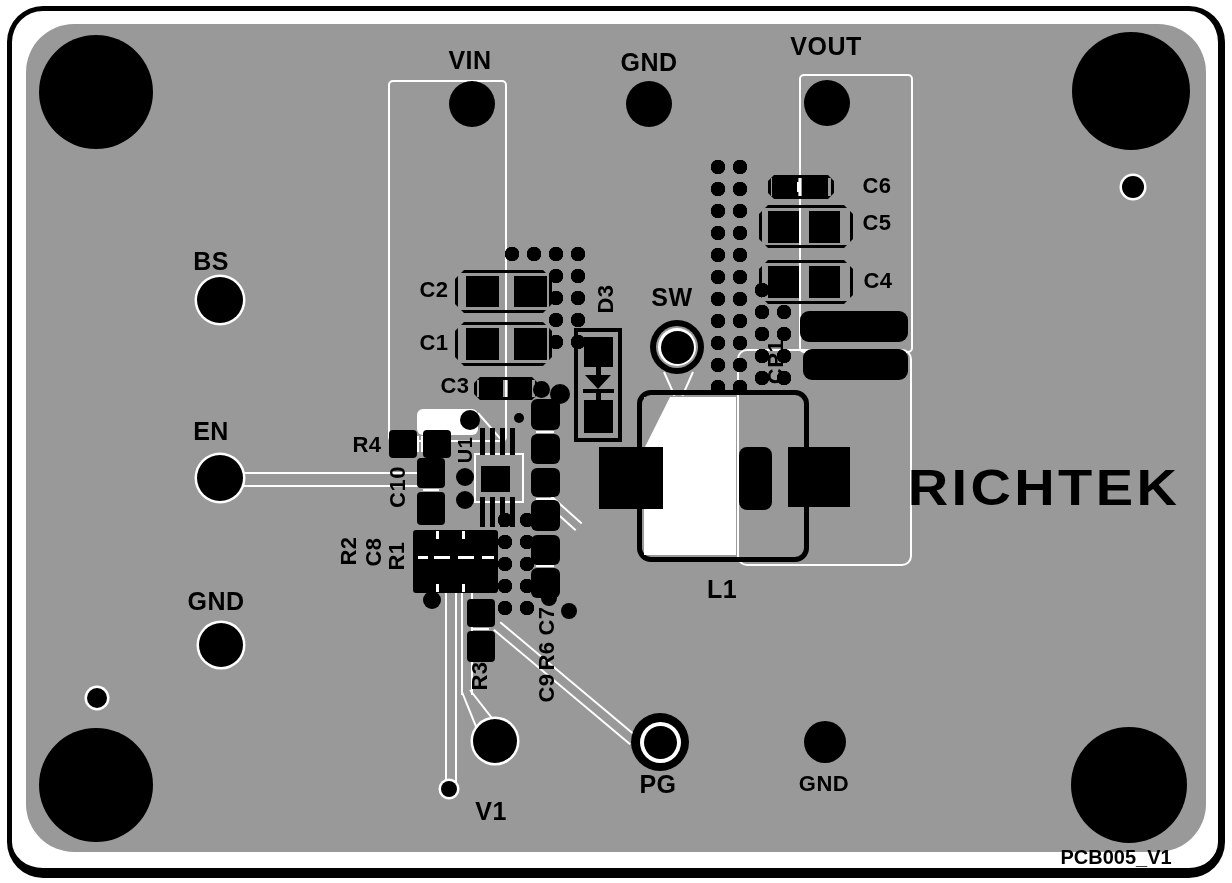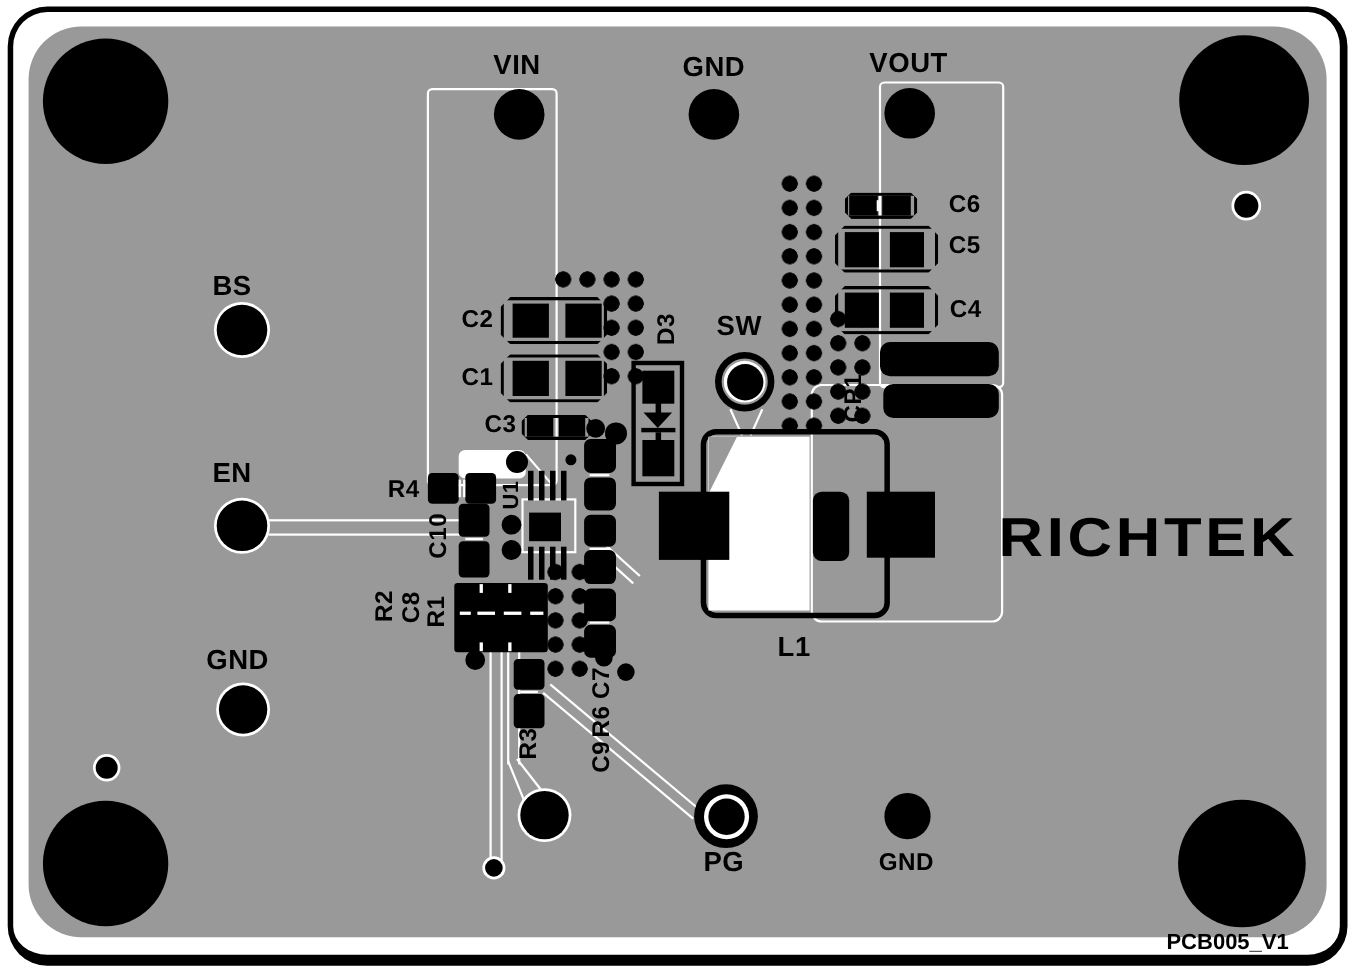--- a/index.html
+++ b/index.html
@@ -202,26 +202,26 @@
       </div>
   </div>
   <div class="pgpad" style="left:631px;top:713px;width:58px;height:58px;">
     <div class="w">
         <div class="b"></div>
       </div>
   </div>
 
   <div class="lbl pin" style="left:470px;top:60px;">VIN</div>
   <div class="lbl pin" style="left:649px;top:62px;">GND</div>
-  <div class="lbl pin" style="left:826px;top:58px;">VOUT</div>
+  <div class="lbl pin" style="left:826px;top:46px;">VOUT</div>
   <div class="lbl pin" style="left:211px;top:261px;">BS</div>
   <div class="lbl pin" style="left:211px;top:431px;">EN</div>
   <div class="lbl pin" style="left:216px;top:601px;">GND</div>
   <div class="lbl pin" style="left:672px;top:297px;">SW</div>
-  <div class="lbl pin" style="left:491px;top:752px;">V1</div>
+  <div class="lbl pin" style="left:491px;top:811px;">V1</div>
   <div class="lbl pin" style="left:658px;top:784px;">PG</div>
   <div class="lbl" style="left:824px;top:784px;">GND</div>
 
   <div class="lbl" style="left:434px;top:290px;">C2</div>
   <div class="lbl" style="left:434px;top:343px;">C1</div>
   <div class="lbl" style="left:455px;top:386px;">C3</div>
   <div class="lbl" style="left:877px;top:186px;">C6</div>
   <div class="lbl" style="left:877px;top:223px;">C5</div>
   <div class="lbl" style="left:878px;top:281px;">C4</div>
   <div class="lbl" style="left:367px;top:445px;">R4</div>

